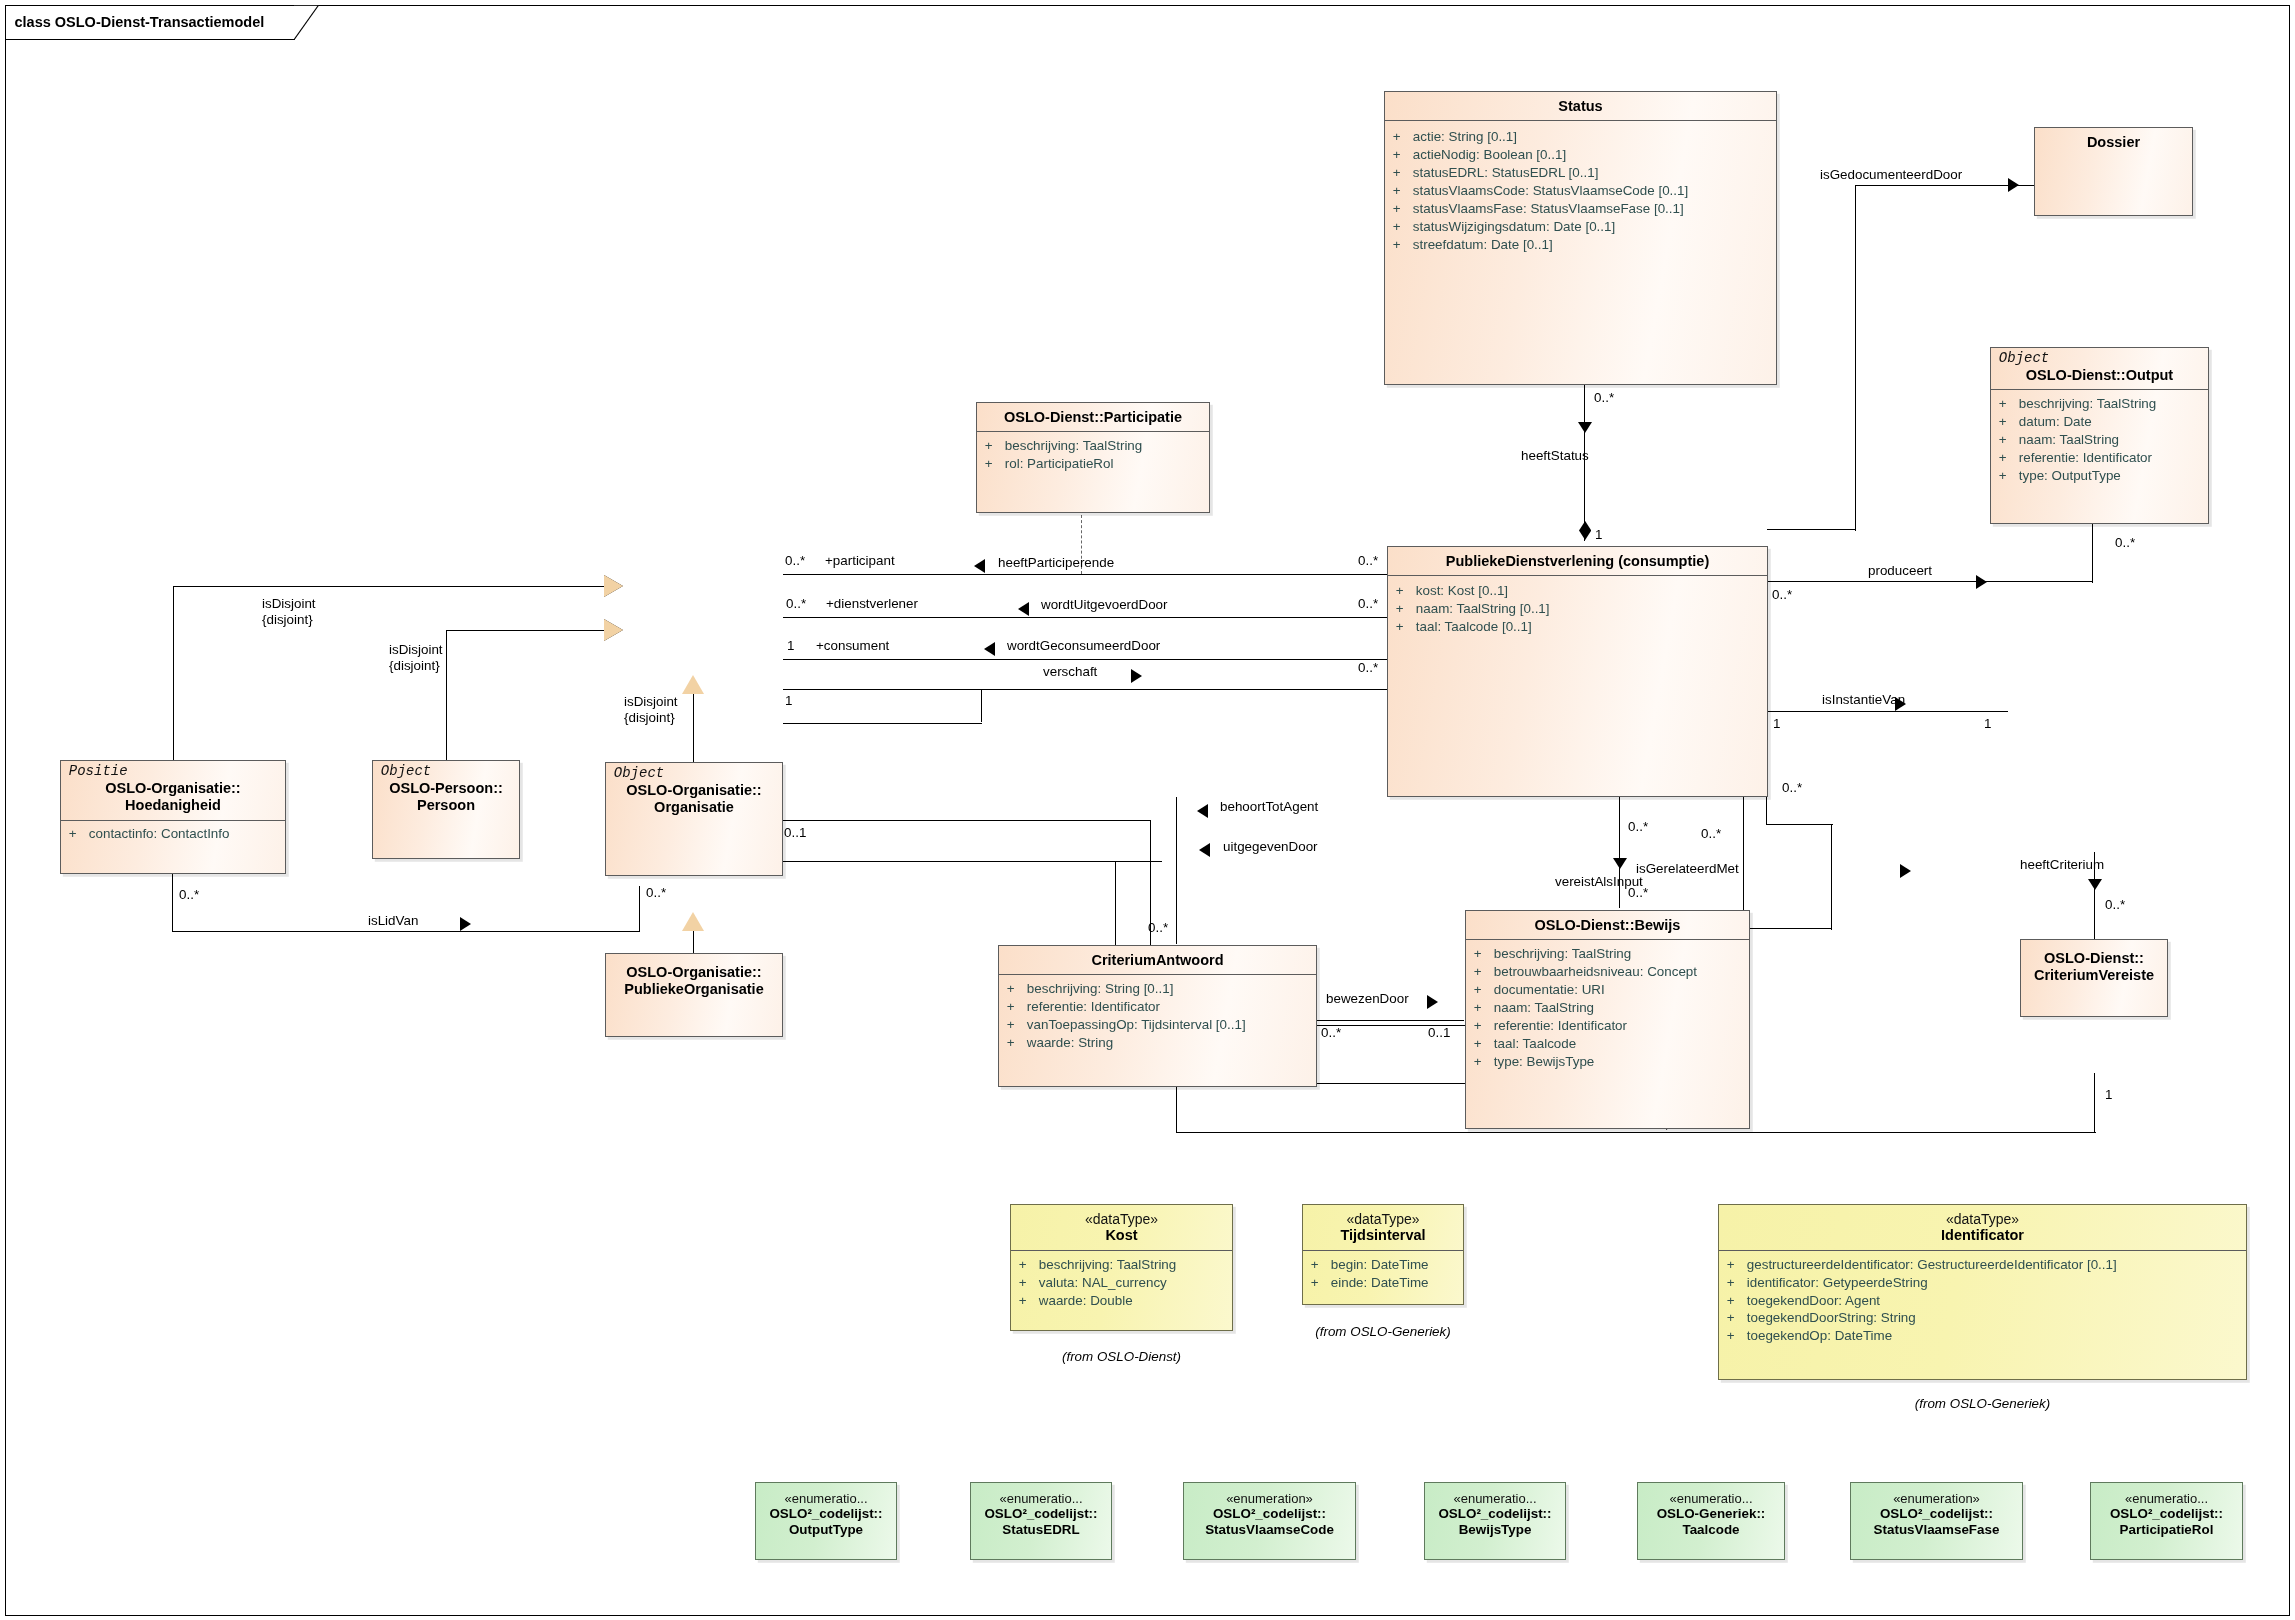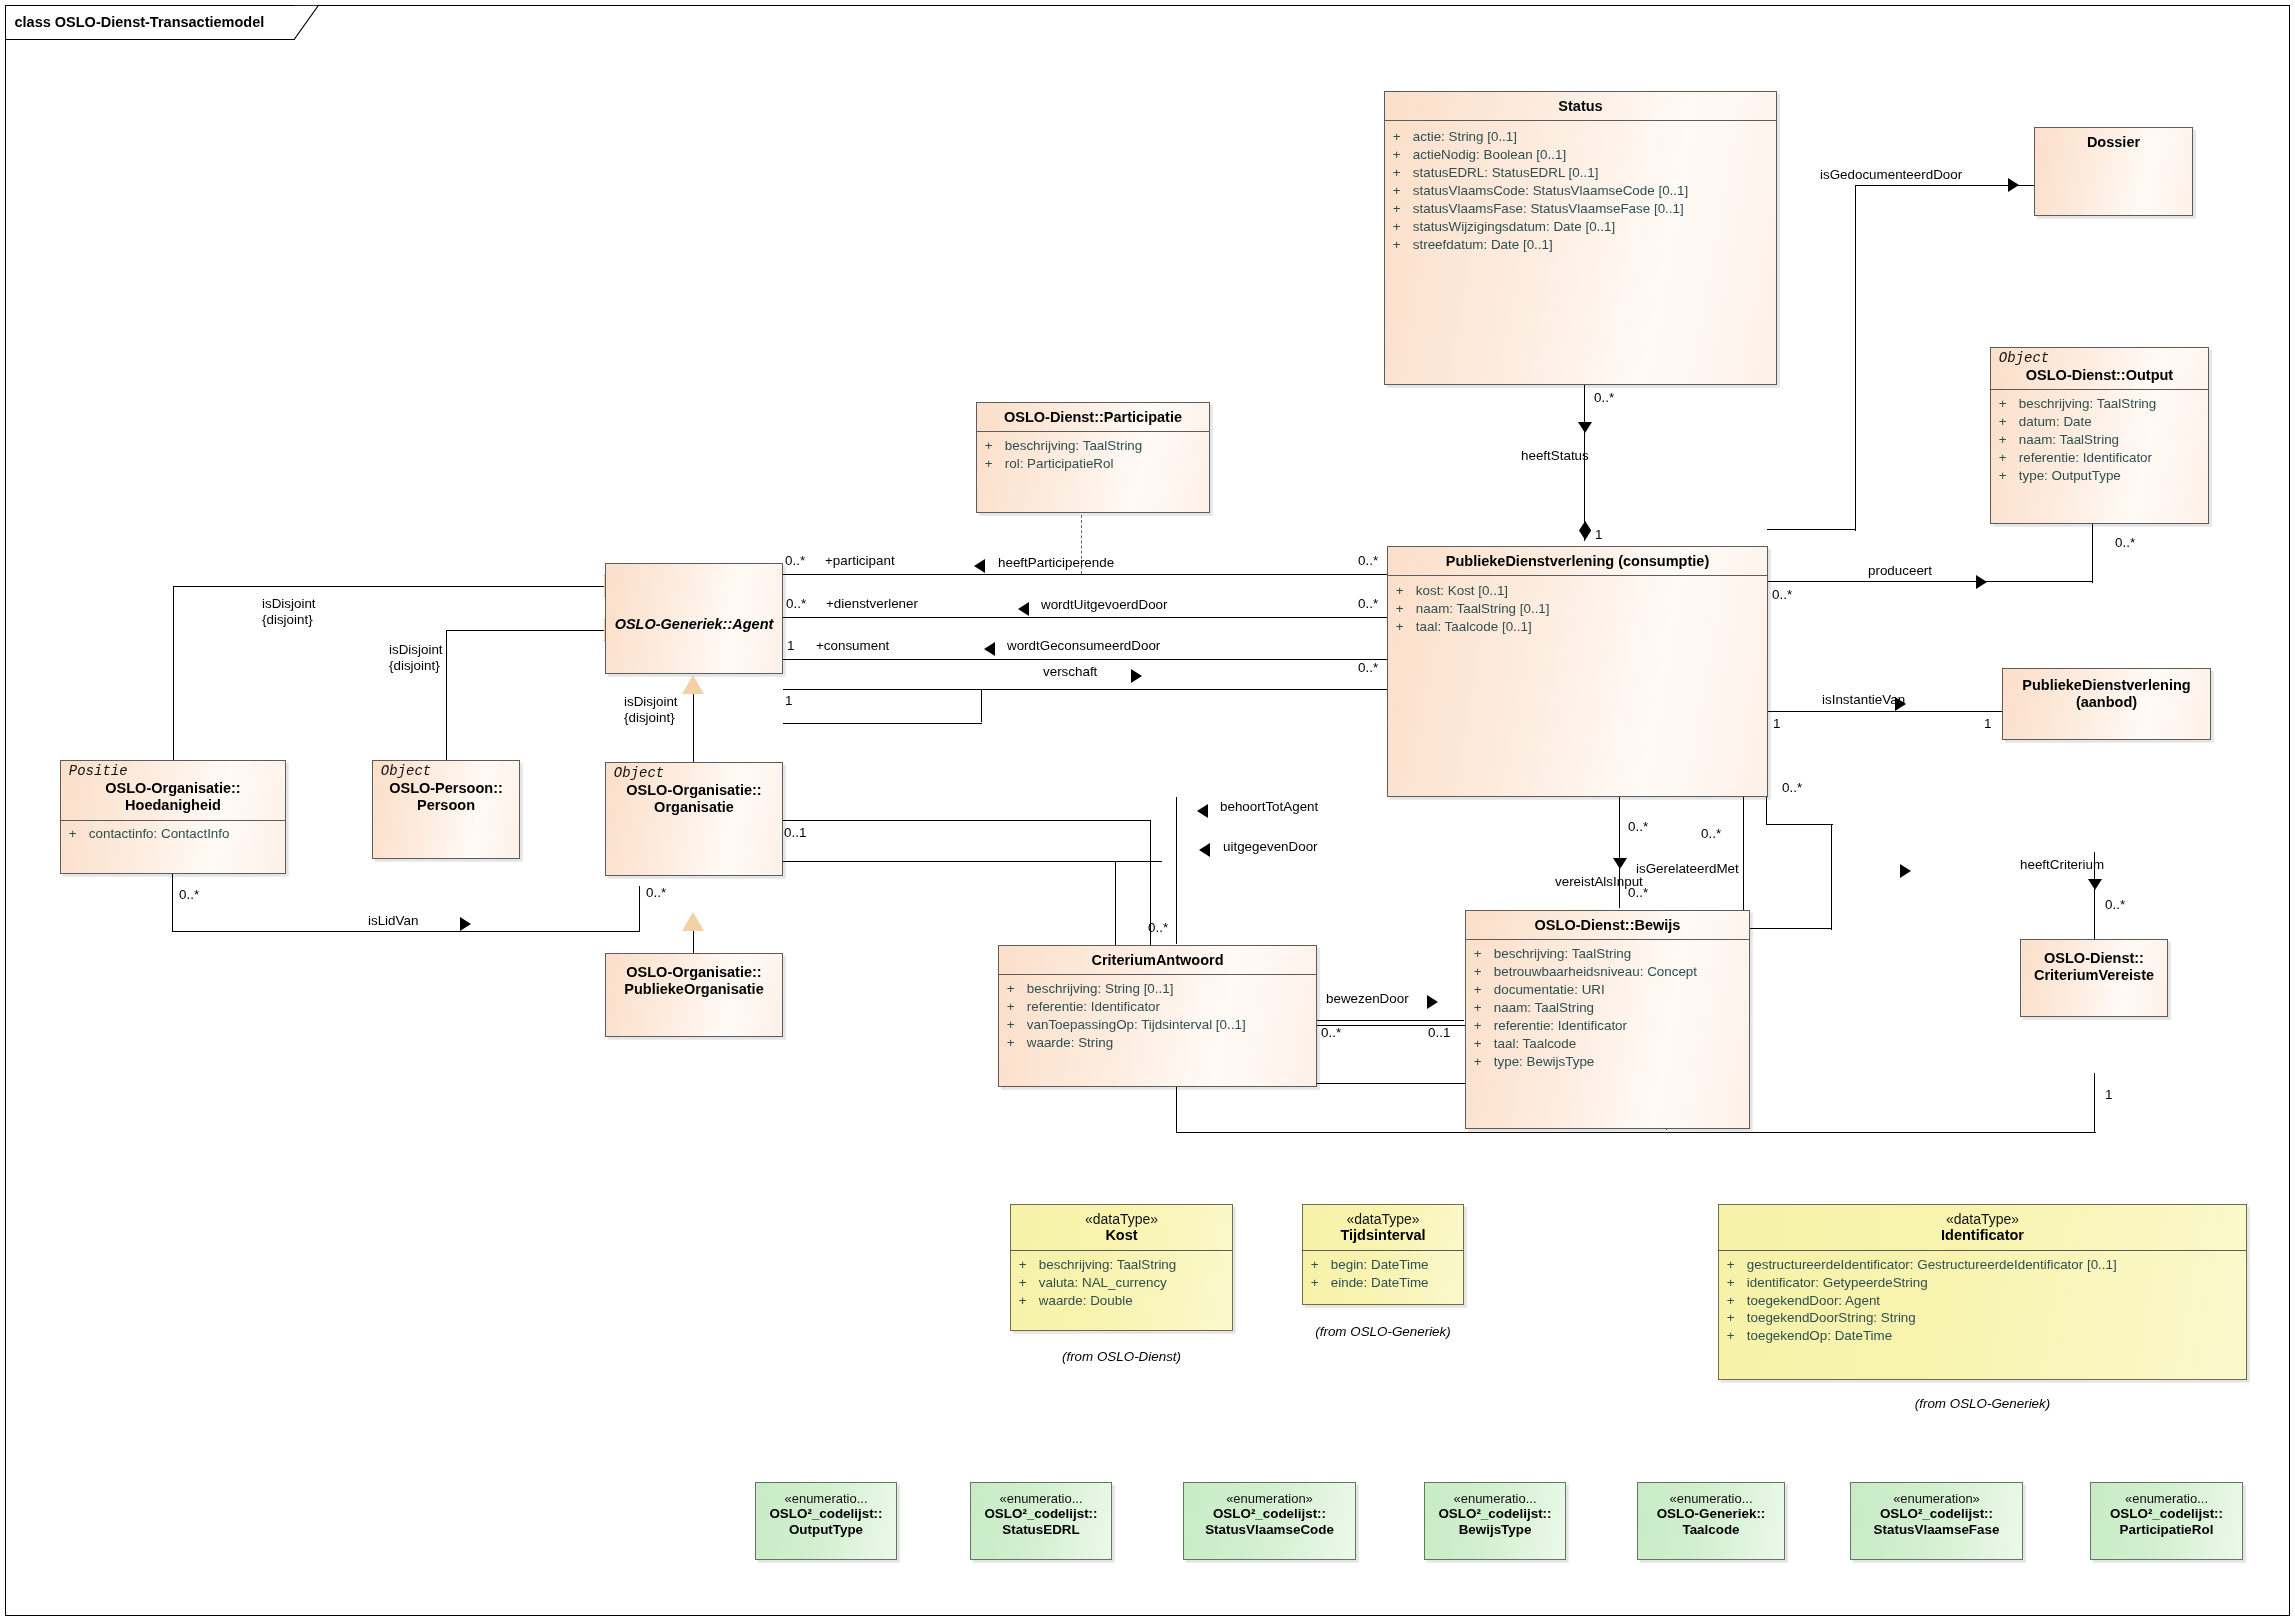--- a/index.html
+++ b/index.html
@@ -302,25 +302,20 @@
           <span class="vis">+</span>
           <span class="txt">beschrijving: TaalString</span>
         </div>
       <div class="attr">
           <span class="vis">+</span>
           <span class="txt">rol: ParticipatieRol</span>
         </div>
     </div>
   </div>
 
-  <div class="cls" style="left:605px;top:563px;width:178px;height:111px;">
-    <div class="hdr" style="display:flex;align-items:center;justify-content:center;height:100%;">
-      <div class="nm ital">OSLO-Generiek::Agent</div>
-    </div>
-  </div>
 
   <div class="cls" style="left:1387px;top:546px;width:381px;height:251px;">
     <div class="hdr">
         <div class="nm">PubliekeDienstverlening (consumptie)</div>
       </div>
     <div class="sep"></div>
     <div class="attrs" style="padding-top:5.6px;">
       <div class="attr">
           <span class="vis">+</span>
           <span class="txt">kost: Kost [0..1]</span>
@@ -329,26 +324,20 @@
           <span class="vis">+</span>
           <span class="txt">naam: TaalString [0..1]</span>
         </div>
       <div class="attr">
           <span class="vis">+</span>
           <span class="txt">taal: Taalcode [0..1]</span>
         </div>
     </div>
   </div>
 
-  <div class="cls" style="left:2002px;top:668px;width:209px;height:72px;">
-    <div class="hdr" style="padding-top:7.8px;">
-        <div class="nm">PubliekeDienstverlening
-(aanbod)</div>
-      </div>
-  </div>
 
   <div class="cls" style="left:60px;top:760px;width:226px;height:114px;">
     <div class="hdr" style="padding-top:3.3px;">
       <div class="stereo">Positie</div>
       <div class="nm">OSLO-Organisatie::
 Hoedanigheid</div>
     </div>
     <div class="sep"></div>
     <div class="attrs" style="padding-top:4.5px;">
       <div class="attr">

